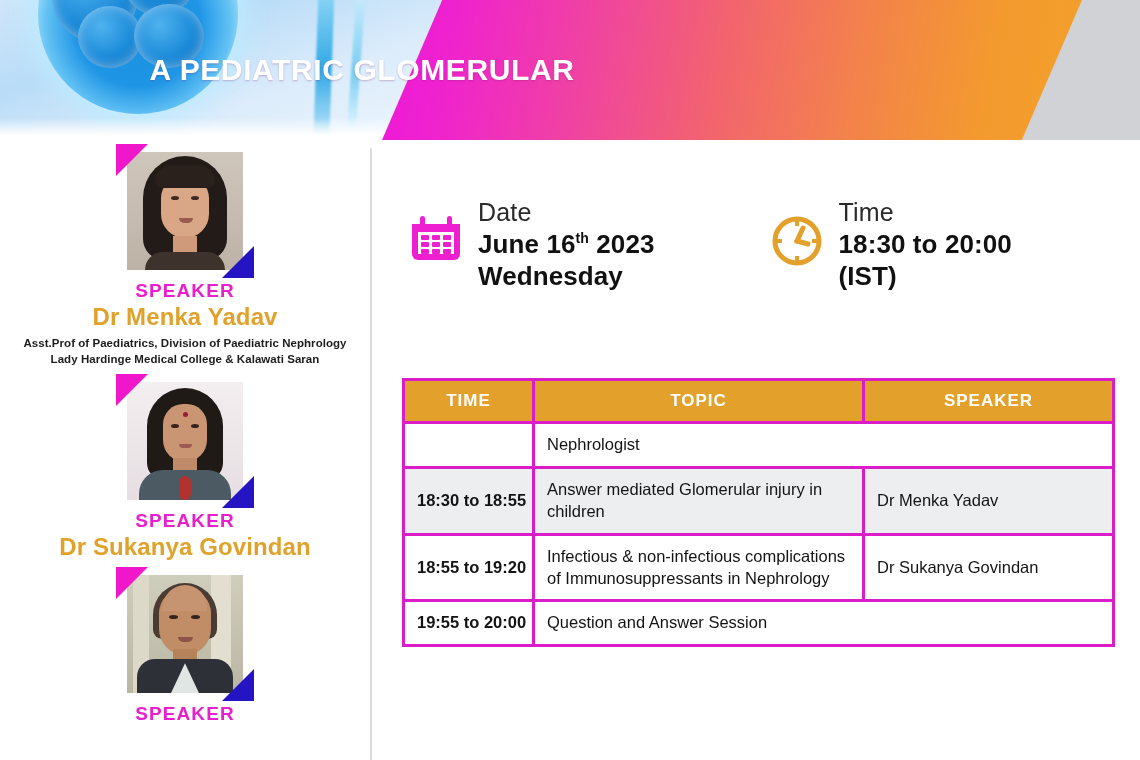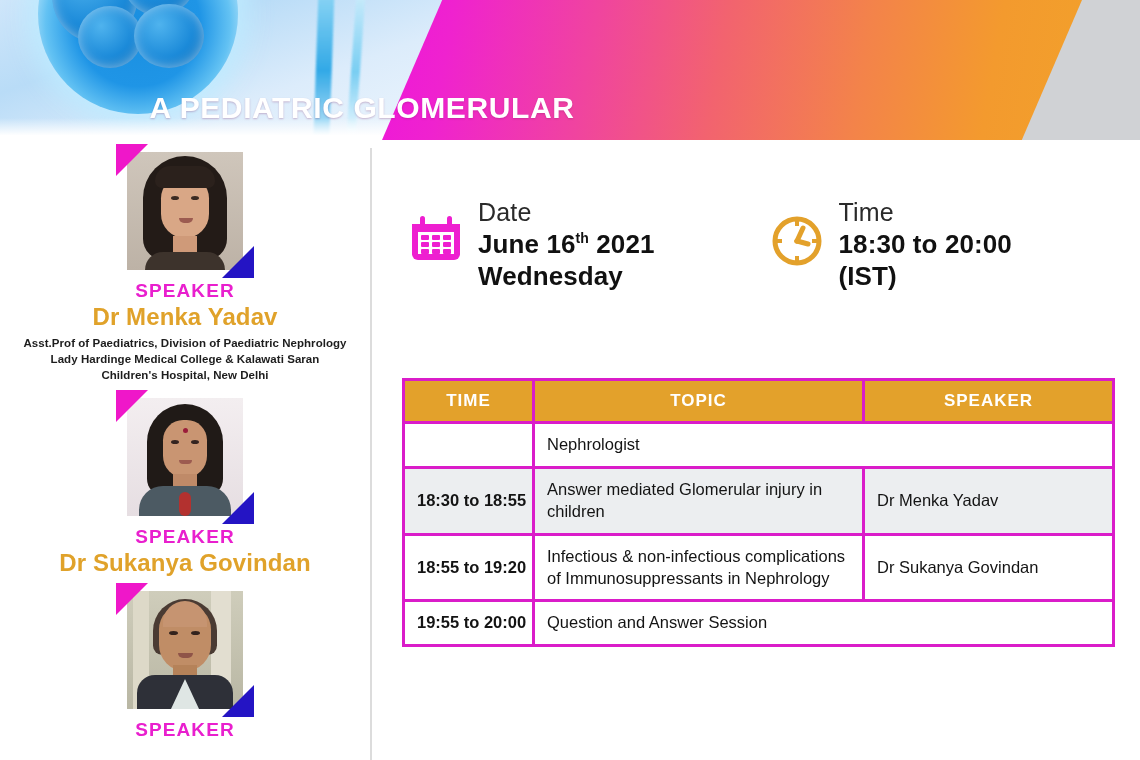--- a/index.html
+++ b/index.html
@@ -46,21 +46,21 @@
     position:absolute;left:382px;top:0;width:700px;height:140px;
     background:linear-gradient(100deg,#ee17d9 0%,#ef22cf 10%,#f0449f 30%,#f2636f 48%,#f3834a 68%,#f39a2e 86%,#f2a02b 100%);
     clip-path:polygon(8.6% 0,100% 0,91.4% 100%,0 100%);
   }
   .banner-title{
     position:absolute;left:0;top:0;width:700px;height:140px;
     display:flex;flex-direction:column;justify-content:center;align-items:center;
     color:#ffffff;font-weight:bold;font-size:30px;line-height:1.36;
     letter-spacing:.6px;text-align:center;text-transform:uppercase;
     text-shadow:0 1px 2px rgba(120,20,90,.28);
-    padding-left:24px;box-sizing:border-box;margin-top:38px;
+    padding-left:24px;box-sizing:border-box;
   }
   .banner-title .l2{margin-left:-10px;}
 
   
   .divider{position:absolute;left:370px;top:148px;width:2px;height:612px;background:#dcdcdc;}
   .speakers{position:absolute;left:0;top:140px;width:370px;height:620px;overflow:hidden;}
   .speaker{width:370px;text-align:center;}
   .sp1{padding-top:12px;}
   .sp2{padding-top:14px;}
   .sp3{padding-top:14px;}
@@ -200,21 +200,20 @@
             <div class="mouth"></div>
           <div class="neck"></div>
             <div class="body"></div>
         </div>
       </div>
       <div class="sp-role">SPEAKER</div>
       <div class="sp-name">Dr Menka Yadav</div>
       <div class="sp-aff">
         <div>Asst.Prof of Paediatrics, Division of Paediatric Nephrology</div>
         <div>Lady Hardinge Medical College &amp;  Kalawati Saran</div>
-        <div>Children's Hospital, New Delhi</div>
       </div>
     </div>
 
     <div class="speaker sp2">
       <div class="photo-wrap">
         <div class="corner-tl"></div>
         <div class="corner-br"></div>
         <div class="photo p2">
           <div class="hair"></div>
             <div class="face"></div>
@@ -273,21 +272,21 @@
               <rect x="25" y="30" width="8" height="5" rx="1"></rect>
               <rect x="36" y="30" width="8" height="5" rx="1"></rect>
               <rect x="14" y="37" width="8" height="5" rx="1"></rect>
               <rect x="25" y="37" width="8" height="5" rx="1"></rect>
               <rect x="36" y="37" width="8" height="5" rx="1"></rect>
             </g>
           </svg>
         </div>
         <div class="meta-text">
           <div class="meta-label">Date</div>
-          <div class="meta-value"><span>June 16</span><sup>th</sup><span> 2021</span></div>
+          <div class="meta-value"><span>June 16</span><sup>th</sup><span> 2023</span></div>
           <div class="meta-value">Wednesday</div>
         </div>
       </div>
 
       <div class="meta-block time">
         <div class="meta-icon">
           <svg width="58" height="58" viewBox="0 0 58 58" aria-hidden="true">
             <circle cx="29" cy="29" r="22" fill="none" stroke="#e3a12b" stroke-width="5"></circle>
             <g stroke="#e3a12b" stroke-width="4" stroke-linecap="butt">
               <line x1="29" y1="7" x2="29" y2="14"></line>

